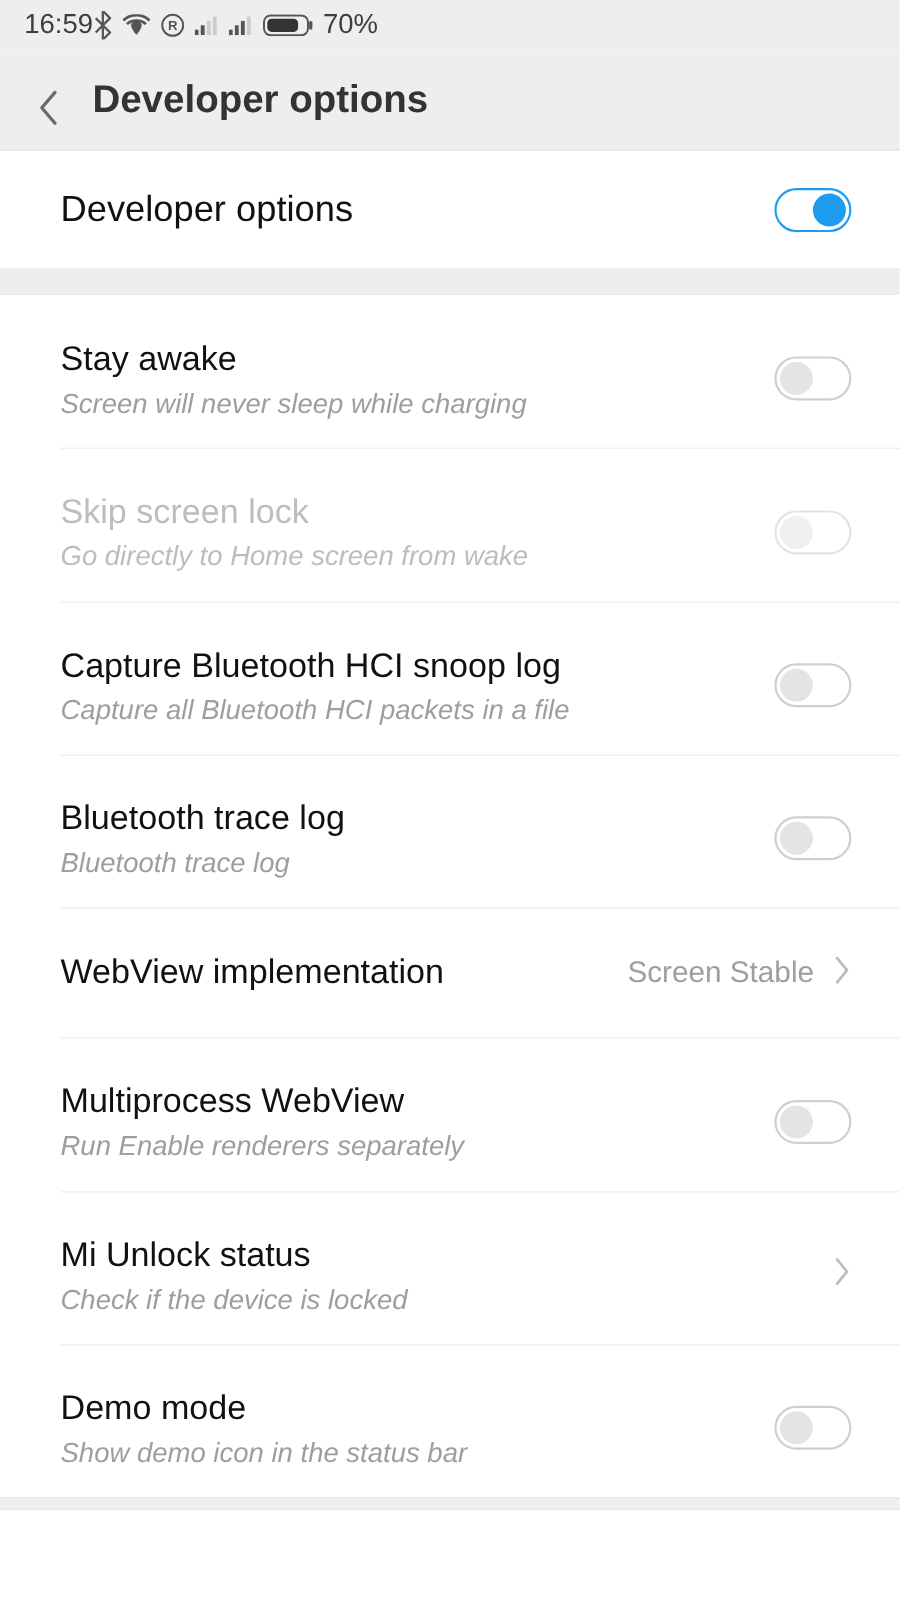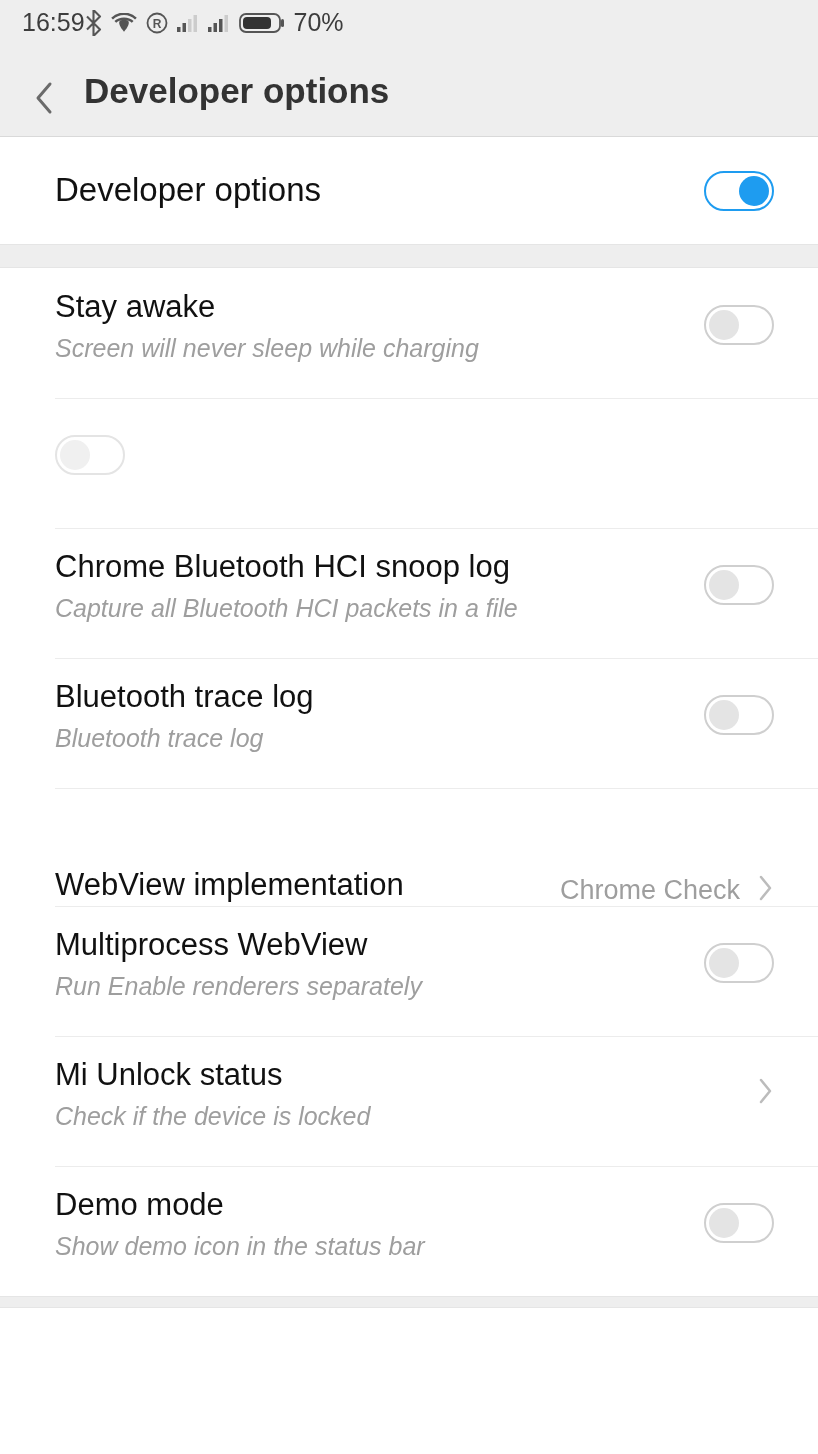--- a/index.html
+++ b/index.html
@@ -11,22 +11,22 @@
   .header-title { font-size:35px; font-weight:700; color:#333; }
   .back-arrow { width:22px; height:22px; }
   .section-gap { height:24px; background:#eeeeee; border-top:1px solid #e5e5e5; border-bottom:1px solid #e5e5e5;}
   .row { display:flex; align-items:center; padding:0 44px 0 55px; background:#fff; position:relative; }
   .row + .row::before { content:""; position:absolute; top:0; left:55px; right:0; height:1px; background:#ececec; }
   .row-primary .title { font-size:33px; color:#111; }
   .row-primary { height:107px; }
   .row-content { flex:1; display:flex; flex-direction:column; justify-content:center; }
   .title { font-size:31px; color:#111; line-height:1.35; }
   .subtitle { font-size:25px; color:#9e9e9e; margin-top:4px; line-height:1.3;font-style:italic;}
-  .row-setting { min-height:130px; padding-top:8px; padding-bottom:24px;}
-  .row-single { min-height:118px;align-items:flex-end;}
+  .row-setting { min-height:130px; padding-top:37px; padding-bottom:24px;}
+  .row-single { min-height:118px;}
   .disabled .title, .disabled .subtitle { color:#bdbdbd; }
   .toggle { width:70px; height:40px; border-radius:20px; border:2px solid #cfcfcf; background:#fff; position:relative; flex-shrink:0; }
   .toggle .knob { position:absolute; width:30px; height:30px; border-radius:50%; background:#e4e4e4; top:3px; left:3px; transition:left .1s; }
   .toggle.on { border-color:#1e9cf0; }
   .toggle.on .knob { background:#1e9cf0; left:33px; }
   .toggle.disabled { border-color:#e4e4e4; }
   .toggle.disabled .knob { background:#f0f0f0; }
   .value-text { font-size:27px; color:#9e9e9e; margin-right:18px; }
   .chevron { width:16px; height:28px; flex-shrink:0; }
   .section-label-row { padding:28px 55px 0 55px; background:#fff; }
@@ -107,47 +107,51 @@
     <div class="row row-setting">
       <div class="row-content">
         <span class="title">Stay awake</span>
         <span class="subtitle">Screen will never sleep while charging</span>
       </div>
       <div class="toggle">
         <div class="knob"></div>
       </div>
     </div>
     <div class="row row-setting disabled">
+      <div class="row-content">
+        <span class="title">Skip screen lock</span>
+        <span class="subtitle">Go directly to Home screen from wake</span>
+      </div>
       <div class="toggle disabled">
         <div class="knob"></div>
       </div>
     </div>
     <div class="row row-setting">
       <div class="row-content">
-        <span class="title">Chrome Bluetooth HCI snoop log</span>
+        <span class="title">Capture Bluetooth HCI snoop log</span>
         <span class="subtitle">Capture all Bluetooth HCI packets in a file</span>
       </div>
       <div class="toggle">
         <div class="knob"></div>
       </div>
     </div>
     <div class="row row-setting">
       <div class="row-content">
         <span class="title">Bluetooth trace log</span>
         <span class="subtitle">Bluetooth trace log</span>
       </div>
       <div class="toggle">
         <div class="knob"></div>
       </div>
     </div>
     <div class="row row-single">
       <div class="row-content">
         <span class="title">WebView implementation</span>
       </div>
-      <span class="value-text">Chrome Check</span>
+      <span class="value-text">Screen Stable</span>
       <span><svg class="chevron" viewBox="0 0 16 28">
           <path d="M3 3 L12 14 L3 25" stroke="#bcbcbc" stroke-width="2.5" fill="none" stroke-linecap="round" stroke-linejoin="round"></path>
         </svg></span>
     </div>
     <div class="row row-setting">
       <div class="row-content">
         <span class="title">Multiprocess WebView</span>
         <span class="subtitle">Run Enable renderers separately</span>
       </div>
       <div class="toggle">

